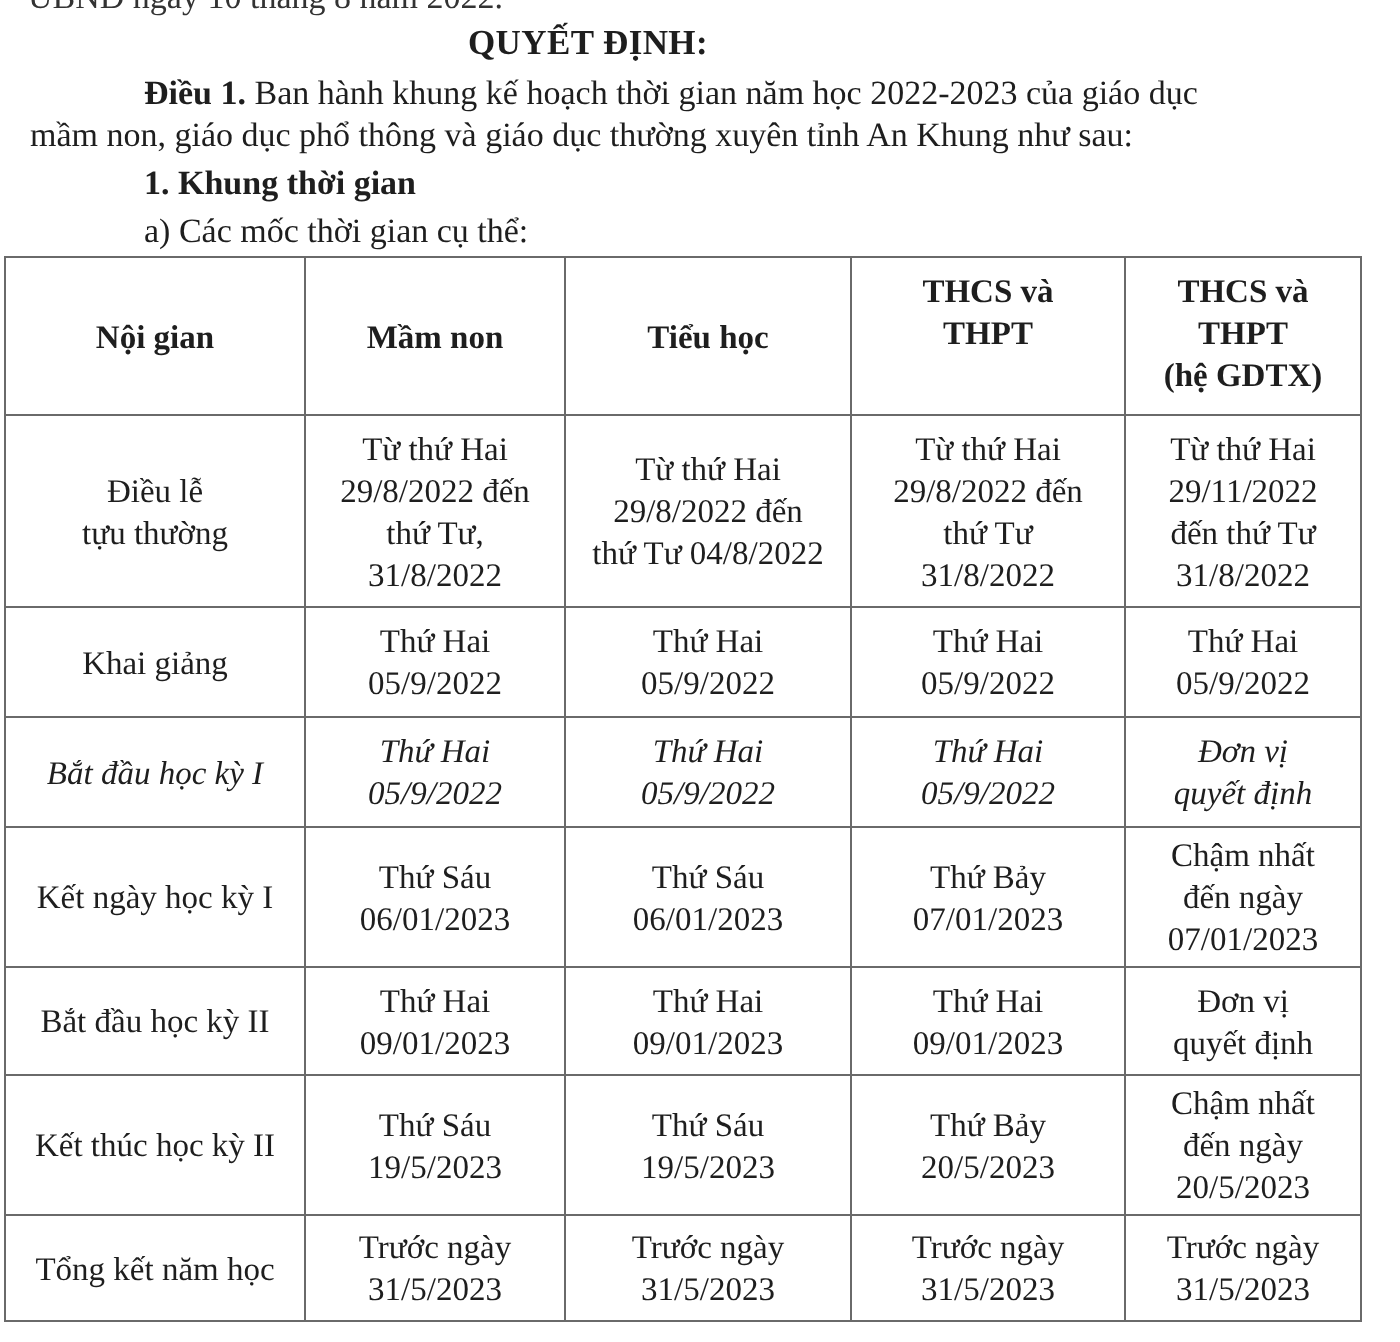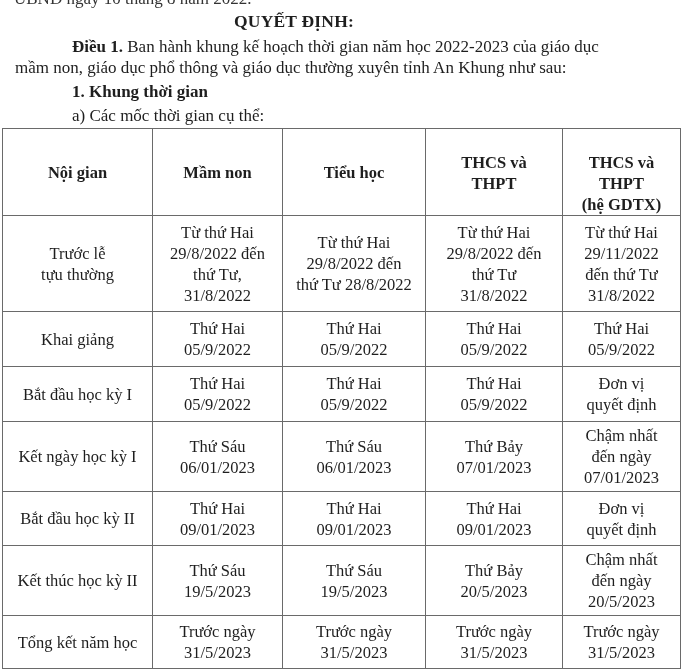--- a/index.html
+++ b/index.html
@@ -59,33 +59,33 @@
       text-align: center;
       vertical-align: middle;
       padding: 0 4px;
       line-height: 21px;
     }
     table.timeline th {
       font-weight: bold;
     }
     table.timeline th.top-align {
       vertical-align: top;
-      padding-top: 23px;
+      padding-top: 6px;
       margin-top: 37px;
     }
     .cell-line { display: block; }
     col.c0 { width: 150px; }
     col.c1 { width: 130px; }
     col.c2 { width: 143px; }
     col.c3 { width: 137px; }
     col.c4 { width: 118px; }
     tr.h { height: 79px; }
     tr.r1 { height: 96px; }
     tr.r2 { height: 55px; }
-    tr.r3 { height: 55px; }
+    tr.r3 { height: 55px; font-style: italic; }
     tr.r4 { height: 70px; }
     tr.r5 { height: 54px; margin-left: 43px; }
     tr.r6 { height: 70px; }
     tr.r7 { height: 53px; }
     td.tight { line-height: 18px; }
   </style>
 </head>
 <body>
 
 <div class="clipped-line">UBND ngày 10 tháng 8 năm 2022.</div>
@@ -122,33 +122,33 @@
         </th>
     <th class="top-align">
           <span class="cell-line">THCS và</span>
           <span class="cell-line">THPT</span>
           <span class="cell-line">(hệ GDTX)</span>
         </th>
   </tr>
 
   <tr class="r1">
     <td>
-          <span class="cell-line">Trước lễ</span>
+          <span class="cell-line">Điều lễ</span>
           <span class="cell-line">tựu thường</span>
         </td>
     <td>
           <span class="cell-line">Từ thứ Hai</span>
           <span class="cell-line">29/8/2022 đến</span>
           <span class="cell-line">thứ Tư,</span>
           <span class="cell-line">31/8/2022</span>
         </td>
     <td>
           <span class="cell-line">Từ thứ Hai</span>
           <span class="cell-line">29/8/2022 đến</span>
-          <span class="cell-line">thứ Tư 28/8/2022</span>
+          <span class="cell-line">thứ Tư 04/8/2022</span>
         </td>
     <td>
           <span class="cell-line">Từ thứ Hai</span>
           <span class="cell-line">29/8/2022 đến</span>
           <span class="cell-line">thứ Tư</span>
           <span class="cell-line">31/8/2022</span>
         </td>
     <td>
           <span class="cell-line">Từ thứ Hai</span>
           <span class="cell-line">29/11/2022</span>

